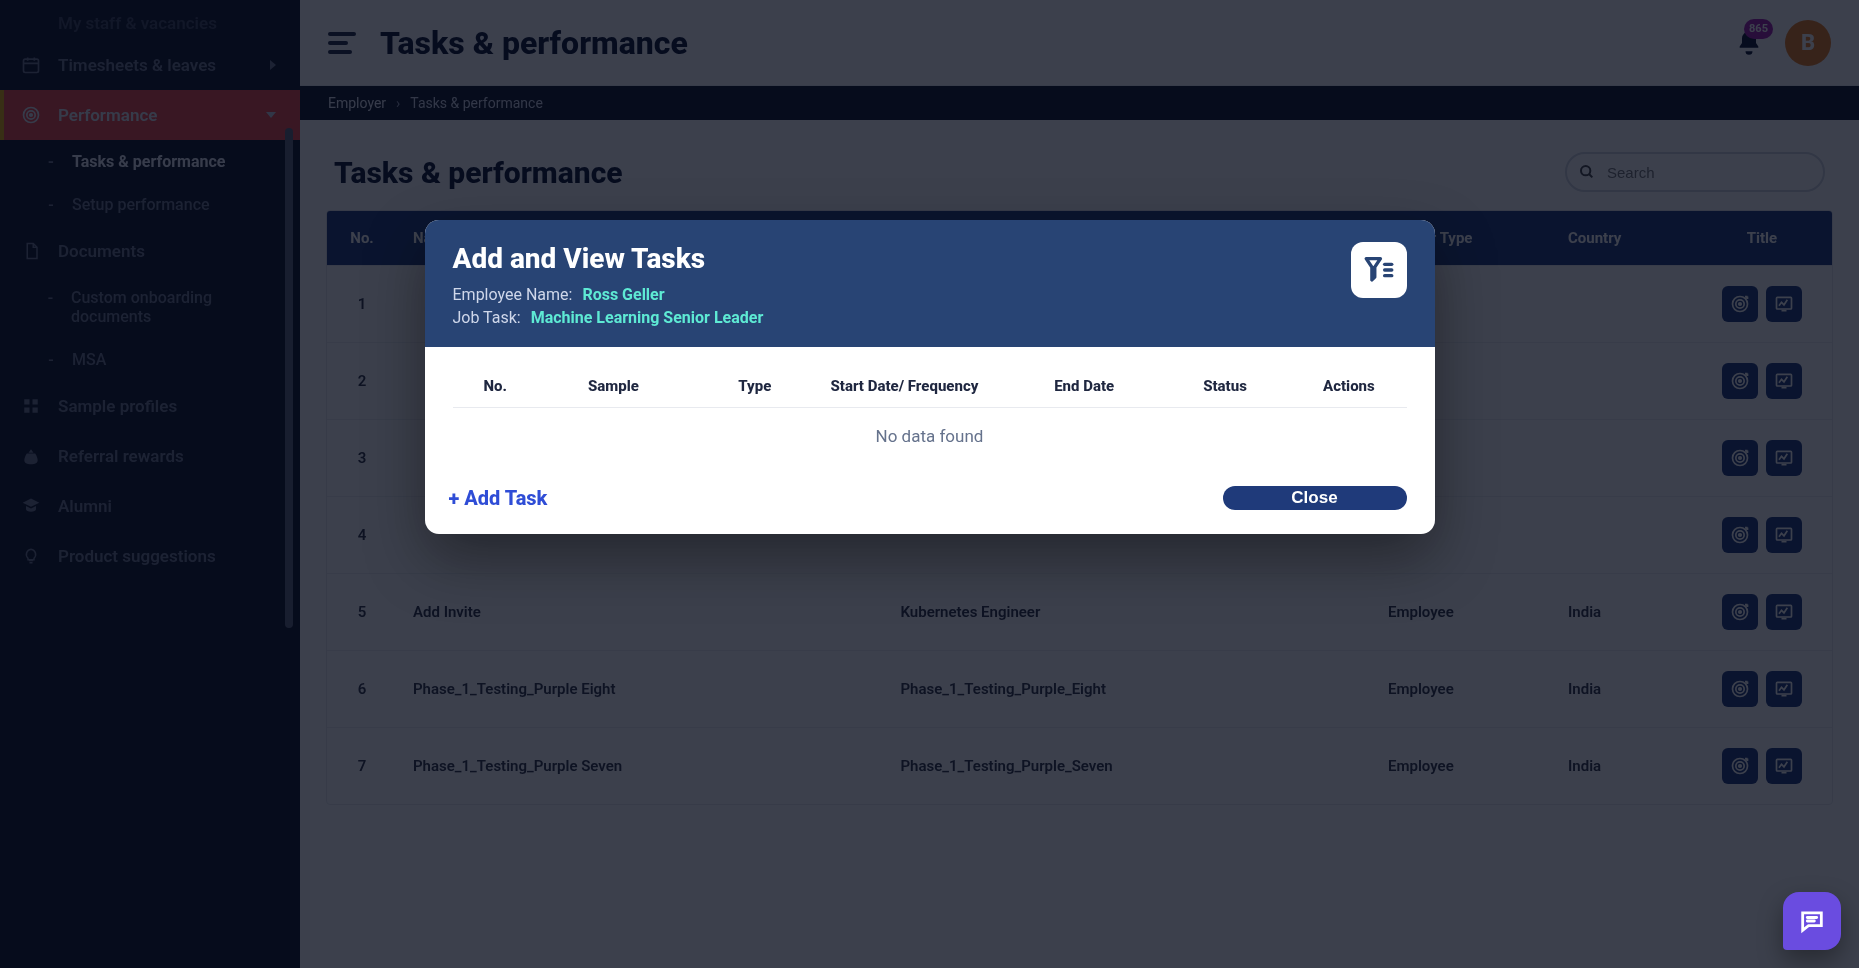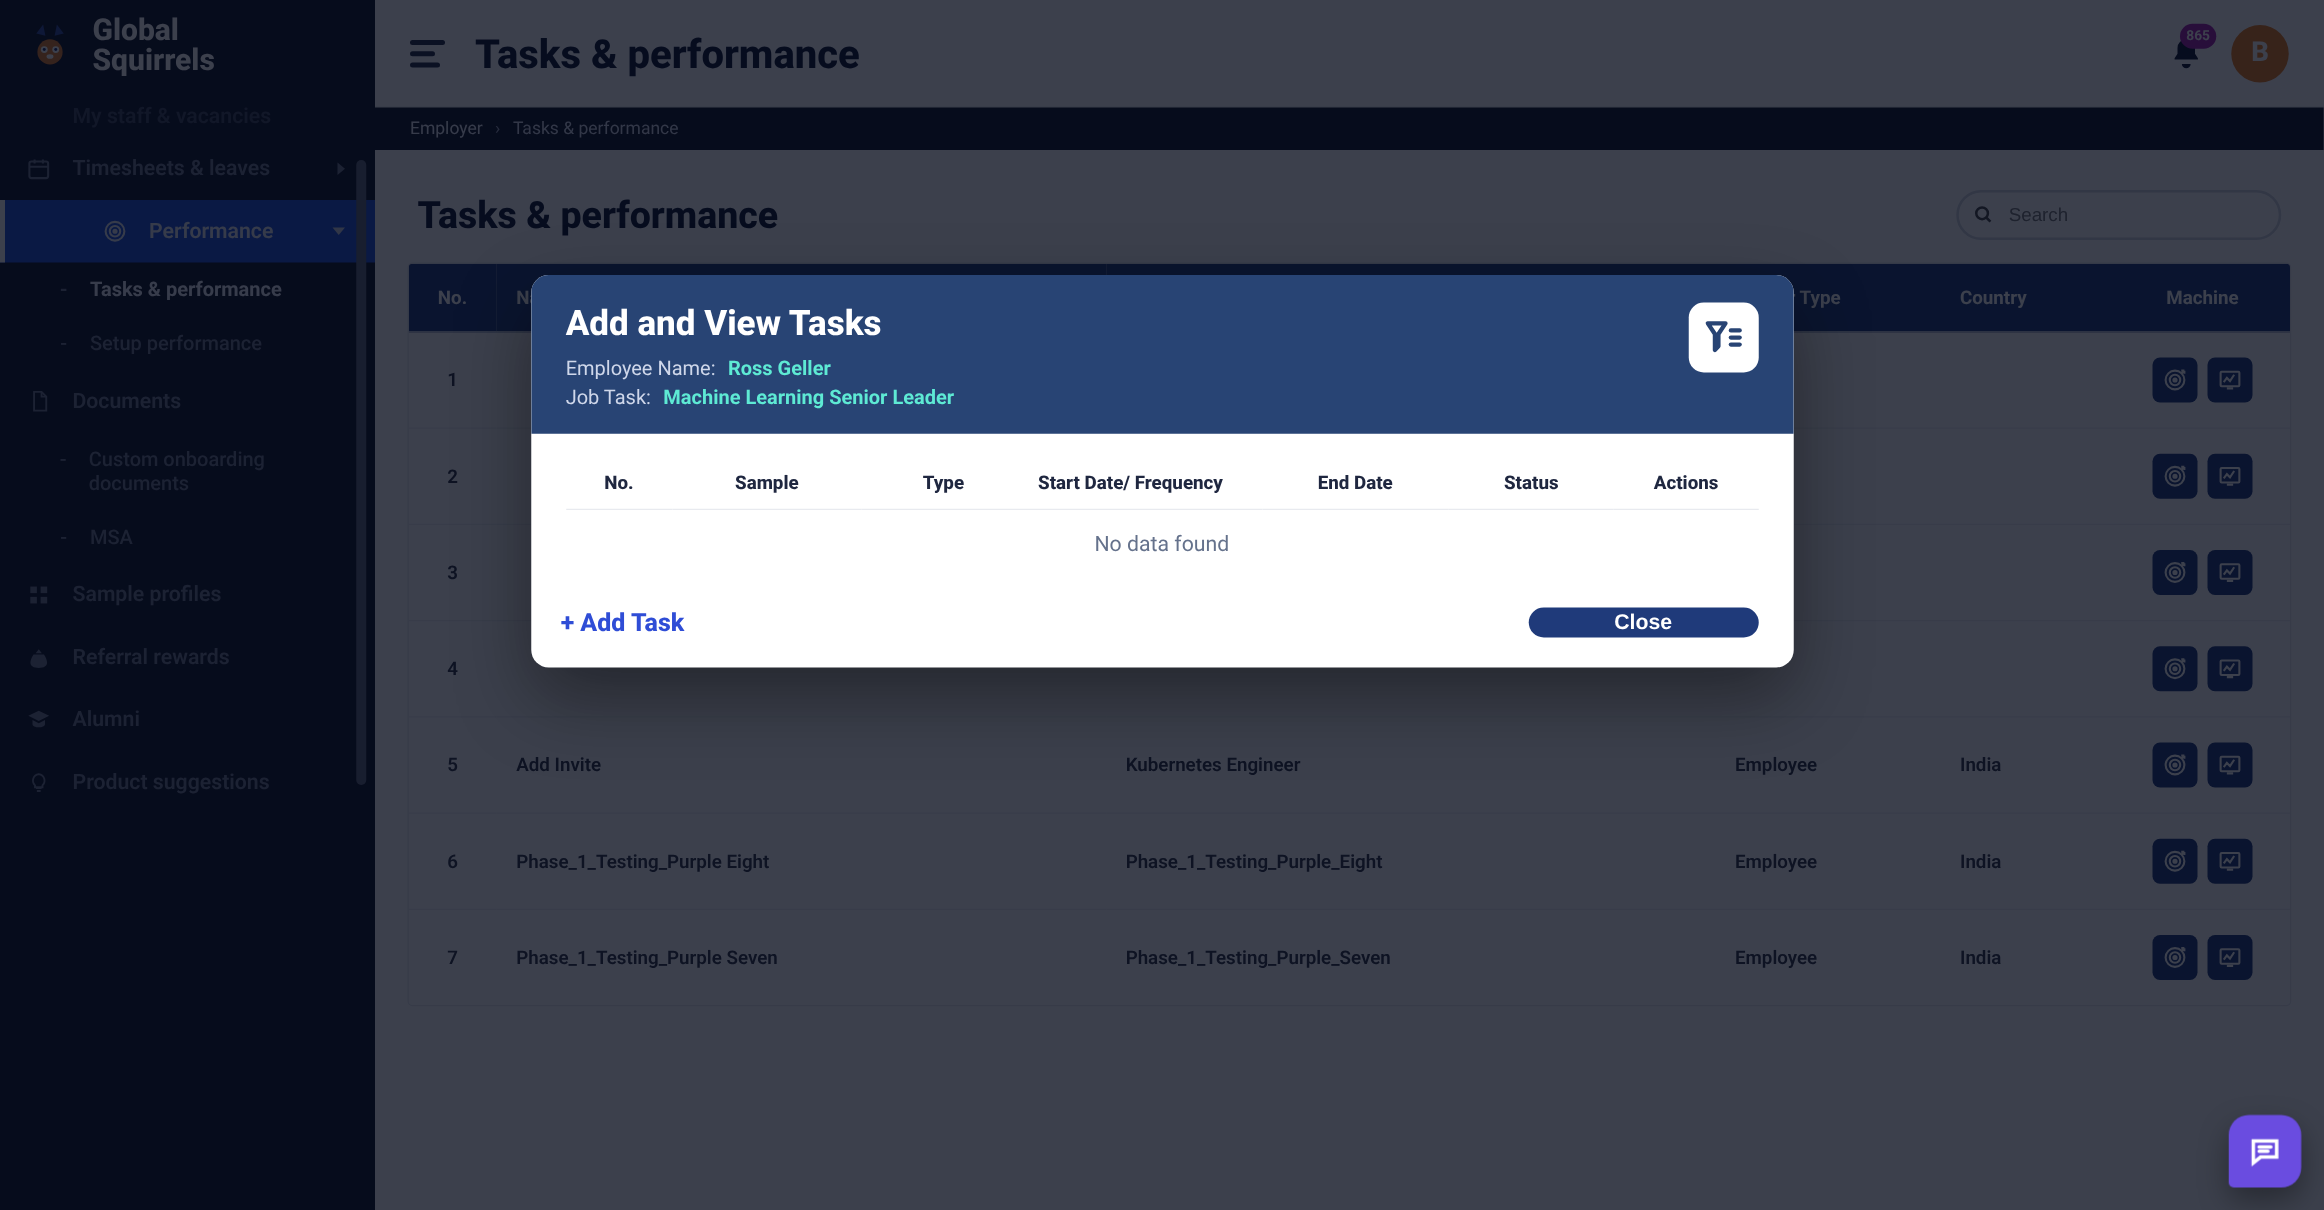--- a/index.html
+++ b/index.html
@@ -25,21 +25,21 @@
     padding: 14px 20px; font-size: 17px; font-weight: 600; color: #6d778f;
     cursor: pointer; position: relative;
   }
   .nav-item.has-chevron::after {
     content: ""; position: absolute; right: 24px; top: 50%; transform: translateY(-50%);
     width: 0; height: 0; border-top: 5px solid transparent; border-bottom: 5px solid transparent; border-left: 6px solid #6d778f;
   }
   .nav-item.expanded.has-chevron::after {
     border-left: 5px solid transparent; border-right: 5px solid transparent; border-top: 6px solid #cbd3e6; border-bottom: none;
   }
-  .nav-item.active { background: #1d4ed8; color: #e3e8f4; border-left: 4px solid #ffffff; padding-left: 16px; justify-content: center; }
+  .nav-item.active { background: #ef4444; color: #e3e8f4; border-left: 4px solid #eab308; padding-left: 16px; }
   .nav-item .nav-icon { width: 22px; height: 22px; display: inline-flex; align-items: center; justify-content: center; color: inherit; }
   .nav-sub { display: flex; flex-direction: column; }
   .nav-sub-item {
     display: flex; align-items: flex-start; gap: 14px;
     padding: 12px 20px 12px 44px; font-size: 16px; font-weight: 500; color: #6d778f; cursor: pointer;
   }
   .nav-sub-item .dash { width: 14px; color: #6d778f; text-align: center; }
   .nav-sub-item.active { color: #e8edf8; font-weight: 700; }
 
   
@@ -142,36 +142,20 @@
   }
 
   svg { display: block; }
 </style>
 </head>
 <body>
 
 <div class="app">
 
   <aside class="sidebar">
-    <div class="logo-area">
-      <svg class="logo-squirrel" viewBox="0 0 48 48">
-        <circle cx="24" cy="30" r="11" fill="#e07b2a"></circle>
-        <circle cx="19" cy="28" r="3" fill="#fff"></circle>
-          <circle cx="29" cy="28" r="3" fill="#fff"></circle>
-        <circle cx="19" cy="28" r="1.3" fill="#1a2b6e"></circle>
-          <circle cx="29" cy="28" r="1.3" fill="#1a2b6e"></circle>
-        <path d="M12 14 L18 6 L20 16 Z" fill="#2f4aa0"></path>
-        <path d="M36 14 L30 6 L28 16 Z" fill="#2f4aa0"></path>
-        <ellipse cx="24" cy="34" rx="3" ry="2" fill="#fff"></ellipse>
-      </svg>
-      <div class="logo-text">
-        <span class="l1">Global</span>
-        <span class="l2">Squirrels</span>
-      </div>
-    </div>
 
     <nav class="nav">
       <div class="nav-item" style="opacity:.5; padding-top:6px; padding-bottom:6px;">
         <span class="nav-icon"></span>
         <span>My staff &amp; vacancies</span>
       </div>
 
       <div class="nav-item has-chevron">
         <span class="nav-icon">
           <svg width="20" height="20" viewBox="0 0 24 24" fill="none" stroke="currentColor" stroke-width="2">
@@ -318,21 +302,21 @@
               <col style="width:140px">
               <col style="width:140px">
           </colgroup>
           <thead>
             <tr>
               <th style="text-align:center;">No.</th>
               <th>Name</th>
               <th>Job Title</th>
               <th>Worker Type</th>
               <th>Country</th>
-              <th style="text-align:center;">Machine</th>
+              <th style="text-align:center;">Title</th>
             </tr>
           </thead>
           <tbody id="tbody">
           <tr>
                 <td style="text-align:center;">1</td>
                 <td></td>
                 <td></td>
                 <td></td>
                 <td></td>
                 <td>

